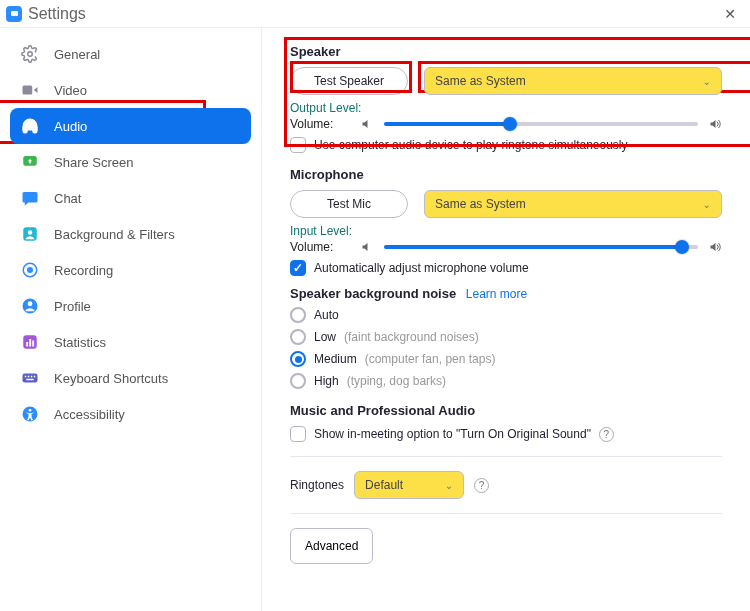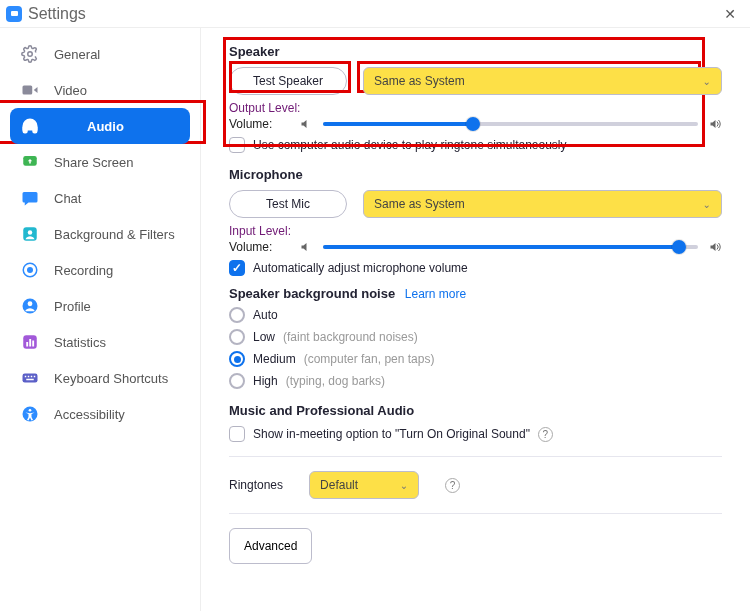--- a/index.html
+++ b/index.html
@@ -8,41 +8,41 @@
   .titlebar { height: 28px; display: flex; align-items: center; padding: 0 6px; border-bottom: 1px solid #eee; }
   .titlebar .app-icon { width: 16px; height: 16px; background: #2D8CFF; border-radius: 4px; display: flex; align-items: center; justify-content: center; position: relative; }
   .titlebar .app-icon::after { content: ""; width: 7px; height: 5px; background: white; border-radius: 1px; }
   .titlebar .app-icon::before { content: ""; position: absolute; right: 2px; width: 0; height: 0; border-left: 3px solid white; border-top: 2px solid transparent; border-bottom: 2px solid transparent; display: none; }
   .titlebar .title { margin-left: 6px; font-size: 16px; color: #666; }
   .titlebar .spacer { flex: 1; }
   .titlebar .close { width: 28px; text-align: center; color: #555; font-size: 14px; cursor: pointer; }
 
   .workspace { display: flex; height: calc(611px - 28px); }
 
-  .sidebar { width: 201px; padding: 8px 10px 8px 10px; border-right: 1px solid #eee; }
+  .sidebar { width: 262px; padding: 8px 10px 8px 10px; border-right: 1px solid #eee; }
   .nav-item { display: flex; align-items: center; height: 36px; padding: 0 10px; border-radius: 8px; cursor: pointer; color: #555; position: relative; }
   .nav-item .nav-icon { width: 20px; height: 20px; margin-right: 14px; display: flex; align-items: center; justify-content: center; }
-  .nav-item.active { background: #0E72ED; color: #fff; font-weight: 700; gap: 33px; }
+  .nav-item.active { background: #0E72ED; color: #fff; font-weight: 400; }
   .nav-item.active svg { stroke: #fff; fill: #fff; }
   .nav-highlight { position: absolute; border: 3px solid #e00000; pointer-events: none; }
 
   .content { flex: 1; padding: 16px 28px 16px 28px; overflow-y: auto; position: relative; }
   .hl-box { position: absolute; border: 3px solid #e00000; pointer-events: none; }
 
   .section-title { font-weight: 700; font-size: 13px; margin: 0 0 8px 0; color: #232333; }
 
   .row { display: flex; align-items: flex-start; gap: 16px; margin-bottom: 6px; }
   .pill-btn { min-width: 118px; height: 28px; padding: 0 18px; border: 1px solid #bcbccc; border-radius: 14px; background: #fff; font-size: 12px; color: #232333; cursor: pointer; text-align: center; }
   .adv-btn { height: 36px; padding: 0 14px; border: 1px solid #bcbccc; border-radius: 6px; background: #fff; font-size: 12px; cursor: pointer; }
 
   .dropdown { flex: 1; height: 28px; border: 1px solid #bcbccc; border-radius: 6px; background: #fde047; display: flex; align-items: center; padding: 0 10px; font-size: 12px; color: #444; cursor: pointer; position: relative; }
   .dropdown.small { flex: 0 0 110px; }
   .dropdown .chev { margin-left: auto; color: #777; font-size: 10px; }
 
-  .label { font-size: 12px; color: #701a75; margin: 0 0 2px; }
+  .label { font-size: 12px; color: #0f766e; margin: 0 0 2px; }
   .vol-row { display: flex; align-items: center; gap: 10px; margin-bottom: 6px; }
   .vol-label { font-size: 12px; color: #222; width: 60px; }
   .spk-ic { width: 14px; height: 14px; display: flex; align-items: center; justify-content: center; color: #666; }
 
   .slider-track { flex: 1; height: 4px; background: #d0d0dc; border-radius: 2px; position: relative; }
   .slider-fill { position: absolute; left: 0; top: 0; height: 4px; background: #0E72ED; border-radius: 2px; }
   .slider-thumb { position: absolute; top: 50%; width: 14px; height: 14px; background: #0E72ED; border-radius: 50%; transform: translate(-50%, -50%); box-shadow: 0 0 0 1px rgba(0,0,0,.1); }
 
   .check-row { display: flex; align-items: center; gap: 8px; margin: 6px 0 14px; font-size: 12px; color: #232333; }
   .checkbox { width: 16px; height: 16px; border: 1px solid #b4b4c2; border-radius: 4px; background: #fff; display: flex; align-items: center; justify-content: center; cursor: pointer; flex-shrink: 0; }
@@ -298,21 +298,21 @@
     <div class="section-title" style="margin-top:14px;">Music and Professional Audio</div>
     <div class="check-row" style="margin-bottom:6px;">
       <div class="checkbox" id="orig-cb"></div>
       <span>Show in-meeting option to "Turn On Original Sound"</span>
       <span class="help-ic">?</span>
     </div>
 
     <hr class="divider">
 
     
-    <div class="row" style="align-items:center; gap:26px; margin-bottom:10px;">
+    <div class="row" style="align-items:center; gap:10px; margin-bottom:10px;">
       <span style="font-size:12px;">Ringtones</span>
       <div class="dropdown small">
         <span>Default</span>
         <span class="chev">⌄</span>
       </div>
       <span class="help-ic">?</span>
     </div>
 
     <hr class="divider">
 

